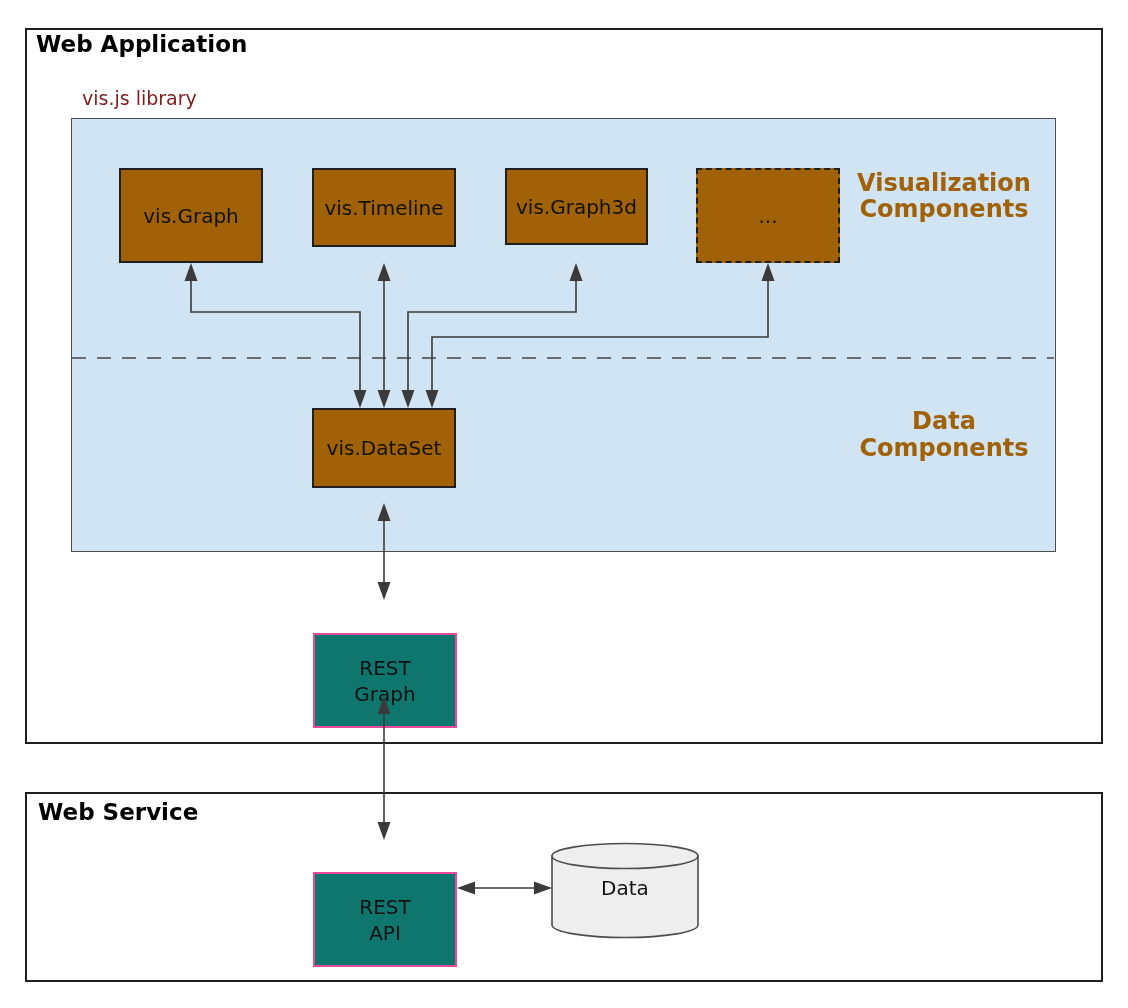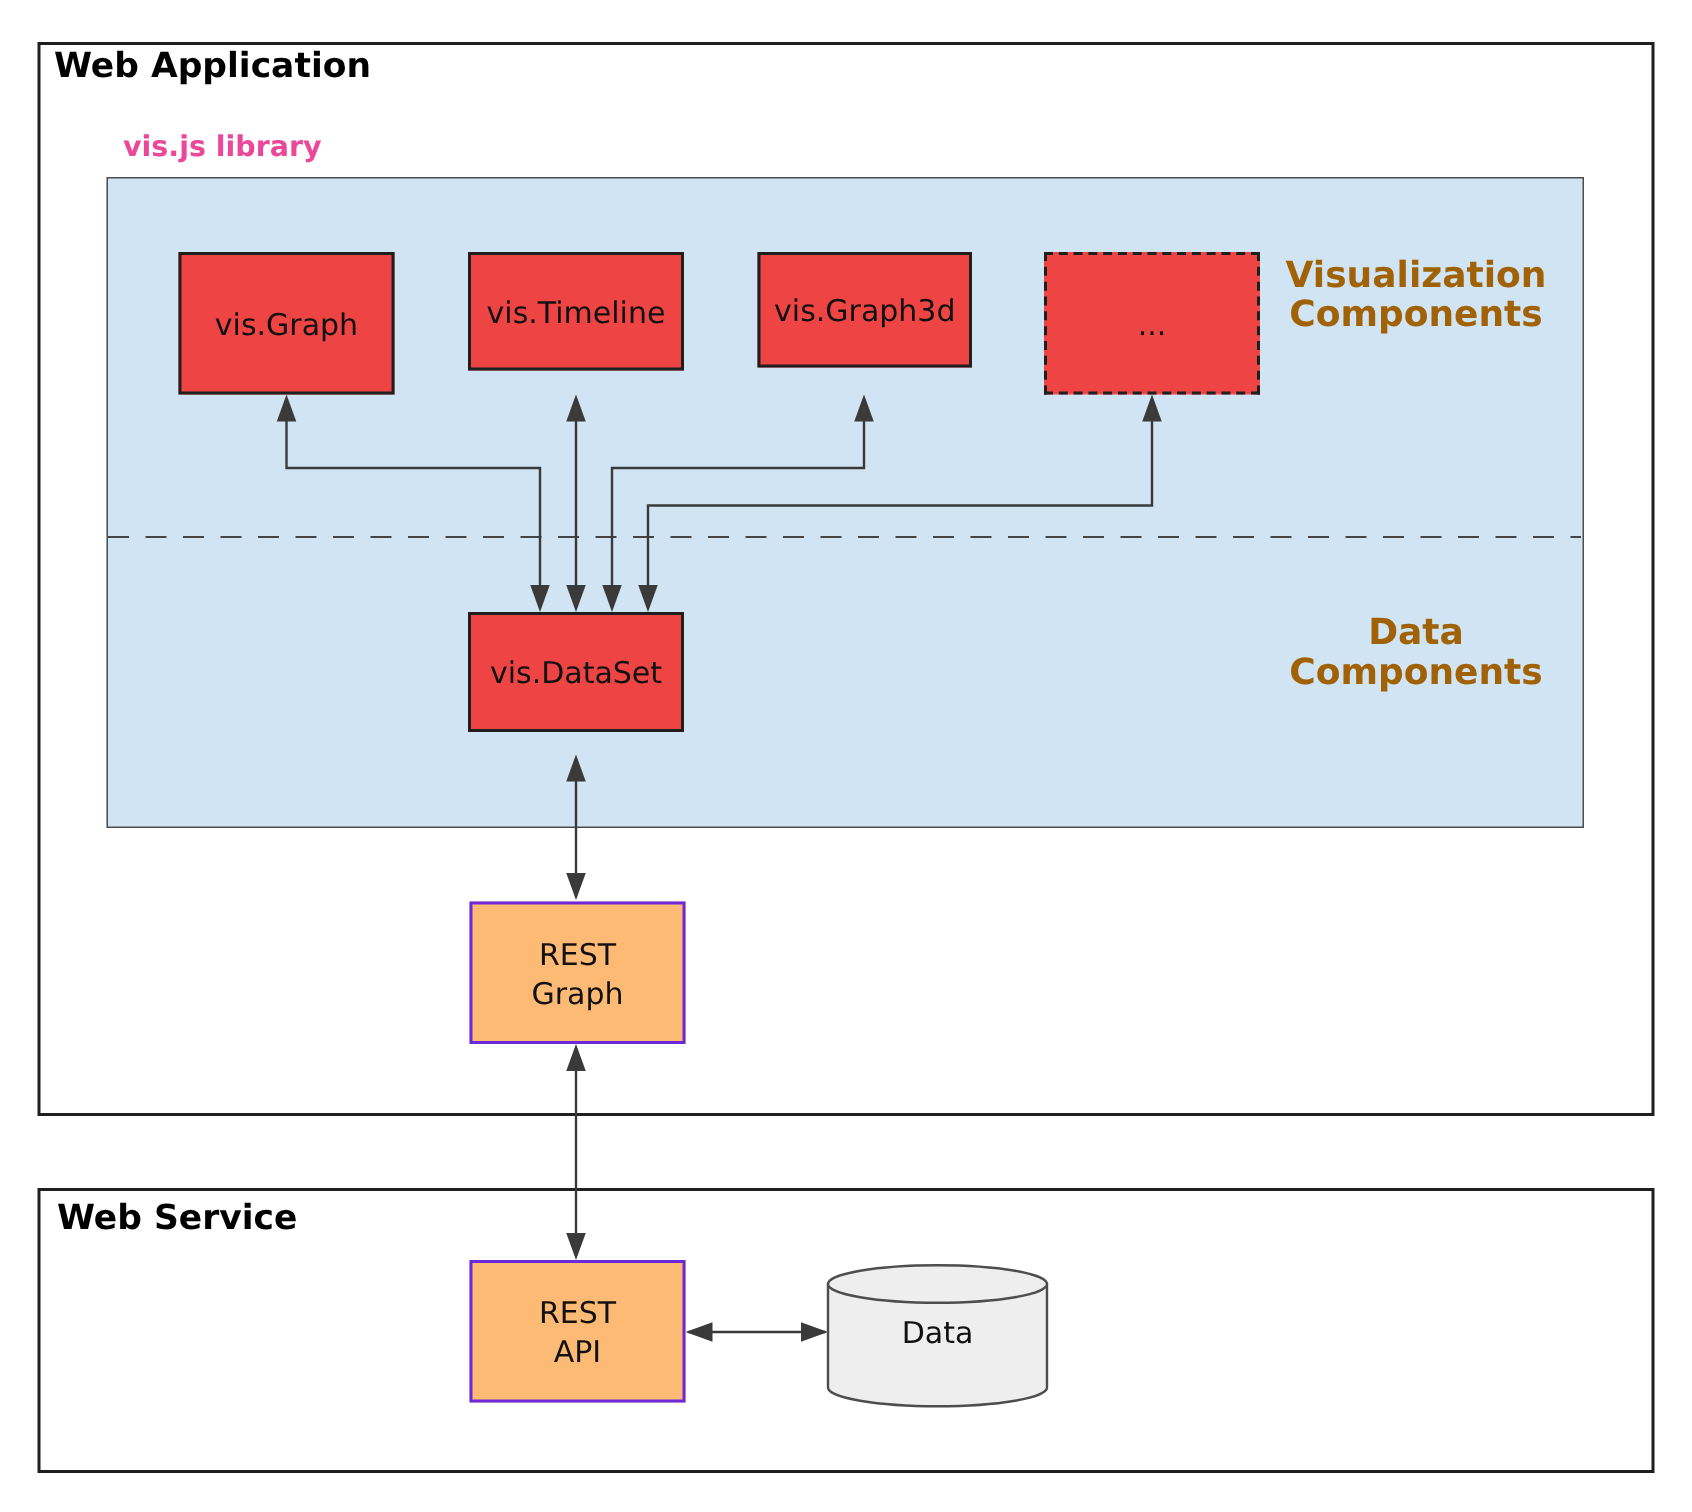--- a/index.html
+++ b/index.html
@@ -2,28 +2,28 @@
 <html><head>
 <meta charset="utf-8">
 <style>
   html,body{margin:0;padding:0;background:#ffffff;}
   #canvas{
     position:relative;width:1128px;height:1008px;background:#ffffff;
     font-family:"DejaVu Sans","Liberation Sans",sans-serif;color:#111;overflow:hidden;
   }
   .frame{position:absolute;border:2px solid #1f1f1f;background:transparent;box-sizing:border-box;z-index:1;}
   .frame-title{position:absolute;font-weight:bold;font-size:23px;color:#000;z-index:2;white-space:nowrap;}
-  .sub-label{position:absolute;font-weight:bold;font-size:19px;color:#ec4899;z-index:2;white-space:nowrap;}
+  .sub-label{position:absolute;font-weight:normal;font-size:19px;color:#7f1d1d;z-index:2;white-space:nowrap;}
   #blue-panel{position:absolute;left:71px;top:118px;width:985px;height:434px;background:#d0e4f3;border:1px solid #4d4d4d;box-sizing:border-box;z-index:1;}
   .box{
-    position:absolute;background:#ef4444;border:2px solid #1f1f1f;box-sizing:border-box;z-index:2;
+    position:absolute;background:#a16207;border:2px solid #1f1f1f;box-sizing:border-box;z-index:2;
     display:flex;flex-direction:column;align-items:center;justify-content:center;
     font-size:20px;color:#111;text-align:center;line-height:26px;
   }
-  .box.gray{background:#fdba74;border:2px solid #6d28d9;}
+  .box.gray{background:#0f766e;border:2px solid #ec4899;margin-top:32px;}
   .box.dashed{border:2px dashed #1f1f1f;}
   .section-label{position:absolute;font-weight:bold;font-size:24px;line-height:27px;text-align:center;color:#a16207;z-index:2;}
   #overlay{position:absolute;left:0;top:0;z-index:3;pointer-events:none;}
   .data-label{position:absolute;z-index:4;font-size:20px;color:#111;text-align:center;}
 </style>
 </head>
 <body>
 
 <div id="canvas">
 

